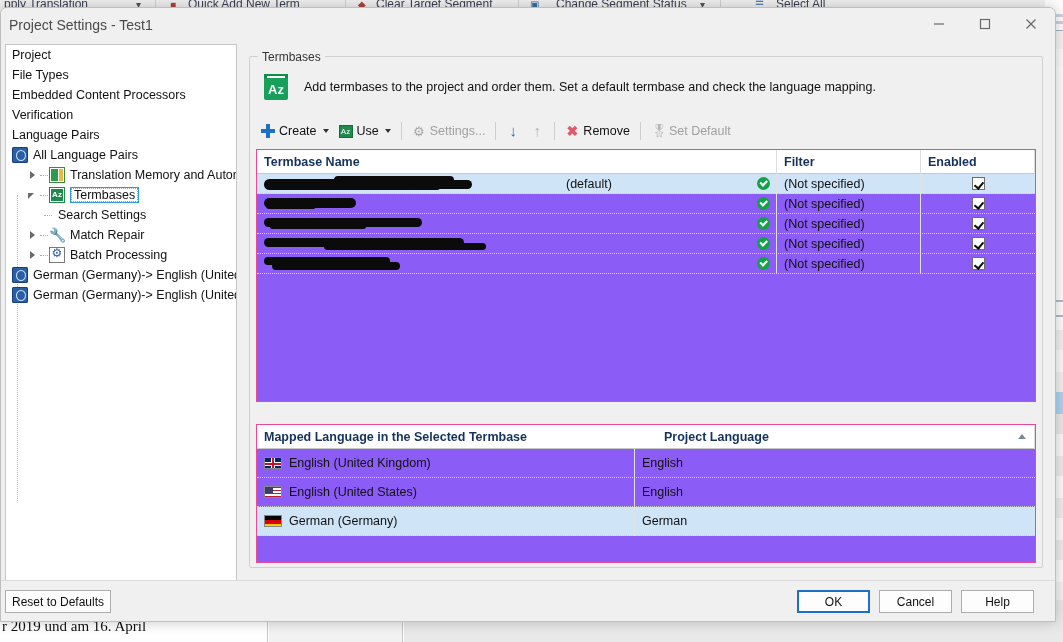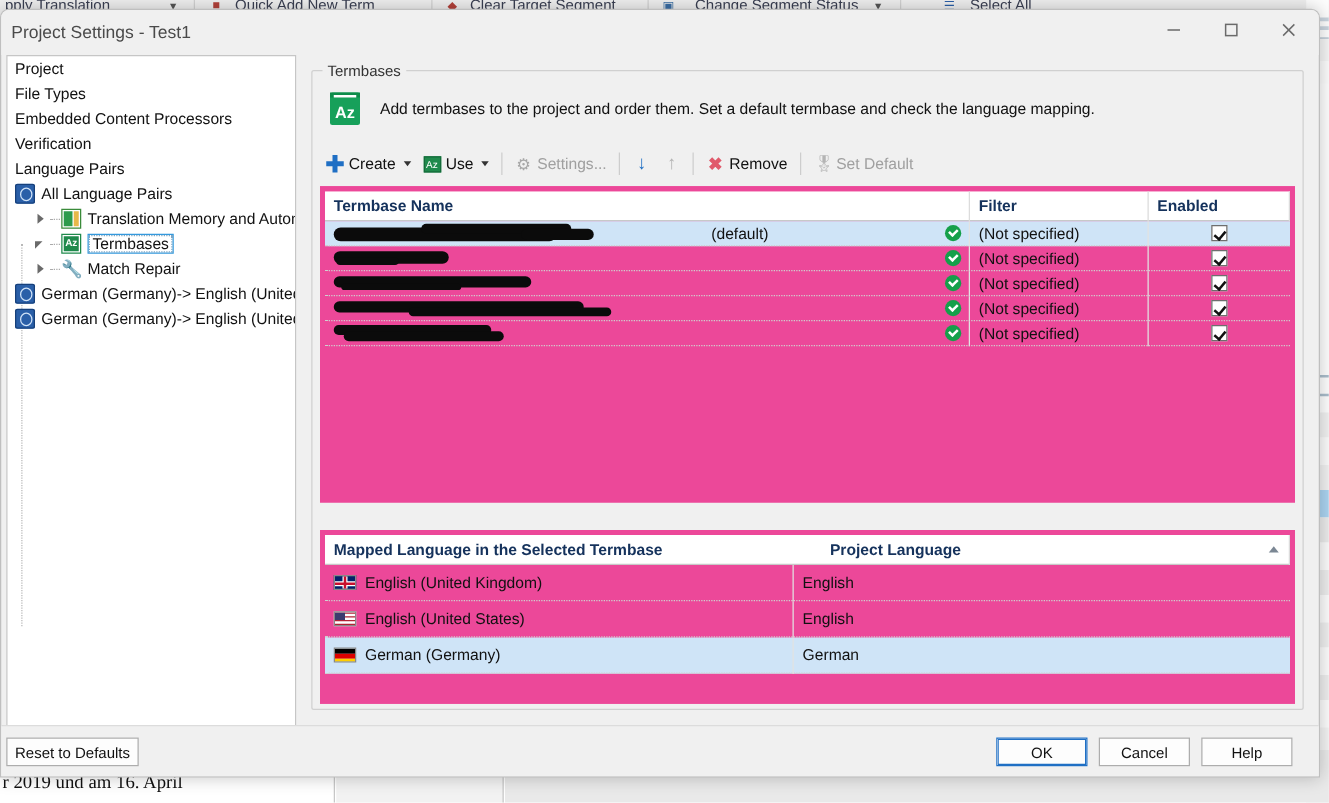--- a/index.html
+++ b/index.html
@@ -238,22 +238,22 @@
   }
   .icon-gear { font-size: 13px; color: #a8a8a8; width: 14px; flex: 0 0 14px; text-align: center; }
   .icon-arrow-down { color: #1f6fc4; font-size: 15px; width: 14px; flex: 0 0 14px; text-align: center; line-height: 14px; }
   .icon-arrow-up { color: #b4b4b4; font-size: 15px; width: 14px; flex: 0 0 14px; text-align: center; line-height: 14px; }
   .icon-x { color: #e05a6b; font-size: 14px; font-weight: bold; width: 14px; flex: 0 0 14px; text-align: center; line-height: 14px; }
   .icon-medal { color: #b4b4b4; font-size: 13px; width: 14px; flex: 0 0 14px; text-align: center; line-height: 14px; }
 
   
   .grid {
     position: absolute;
-    background: #ec4899;
-    border: 4px solid #ec4899;
+    background: #8b5cf6;
+    border: 1px solid #ec4899;
     overflow: hidden;
   }
   #grid-termbases { left: 6px; top: 92px; width: 780px; height: 253px; }
   #grid-languages { left: 6px; top: 367px; width: 780px; height: 139px; }
 
   .grid-head {
     display: flex; height: 24px;
     background: #ffffff;
     border-bottom: 1px solid #c8c8c8;
     font-weight: bold; font-size: 12.5px; color: #15325c;
@@ -463,28 +463,38 @@
       <span class="nav-label">Translation Memory and Automated Tr</span>
     </div>
 
     <div class="nav-row nav-indent-2 selected">
       <span class="expander expanded"></span>
       <span class="dots"></span>
       <span class="ico ico-tb"></span>
       <span class="nav-label-box">Termbases</span>
     </div>
 
+    <div class="nav-row nav-indent-3">
+      <span class="dots"></span>
+      <span class="nav-label">Search Settings</span>
+    </div>
 
     <div class="nav-row nav-indent-2">
       <span class="expander collapsed"></span>
       <span class="dots"></span>
       <span class="ico ico-wrench">🔧</span>
       <span class="nav-label">Match Repair</span>
     </div>
 
+    <div class="nav-row nav-indent-2">
+      <span class="expander collapsed"></span>
+      <span class="dots"></span>
+      <span class="ico ico-batch"></span>
+      <span class="nav-label">Batch Processing</span>
+    </div>
 
     <div class="nav-row nav-indent-1">
       <span class="ico ico-globe"></span>
       <span class="nav-label">German (Germany)-&gt; English (United State</span>
     </div>
     <div class="nav-row nav-indent-1">
       <span class="ico ico-globe"></span>
       <span class="nav-label">German (Germany)-&gt; English (United King</span>
     </div>
   </div>

